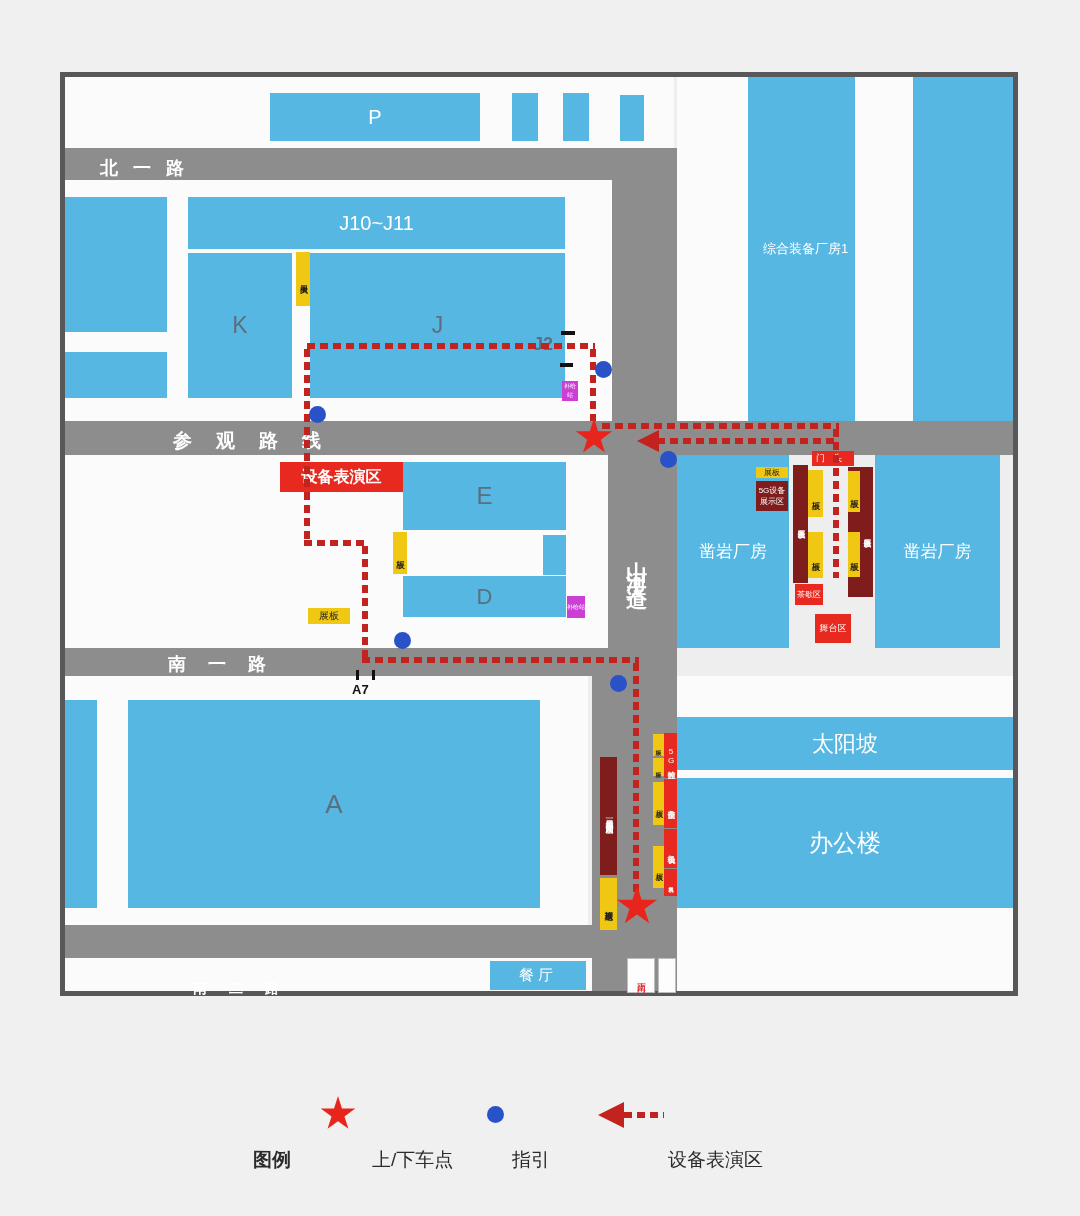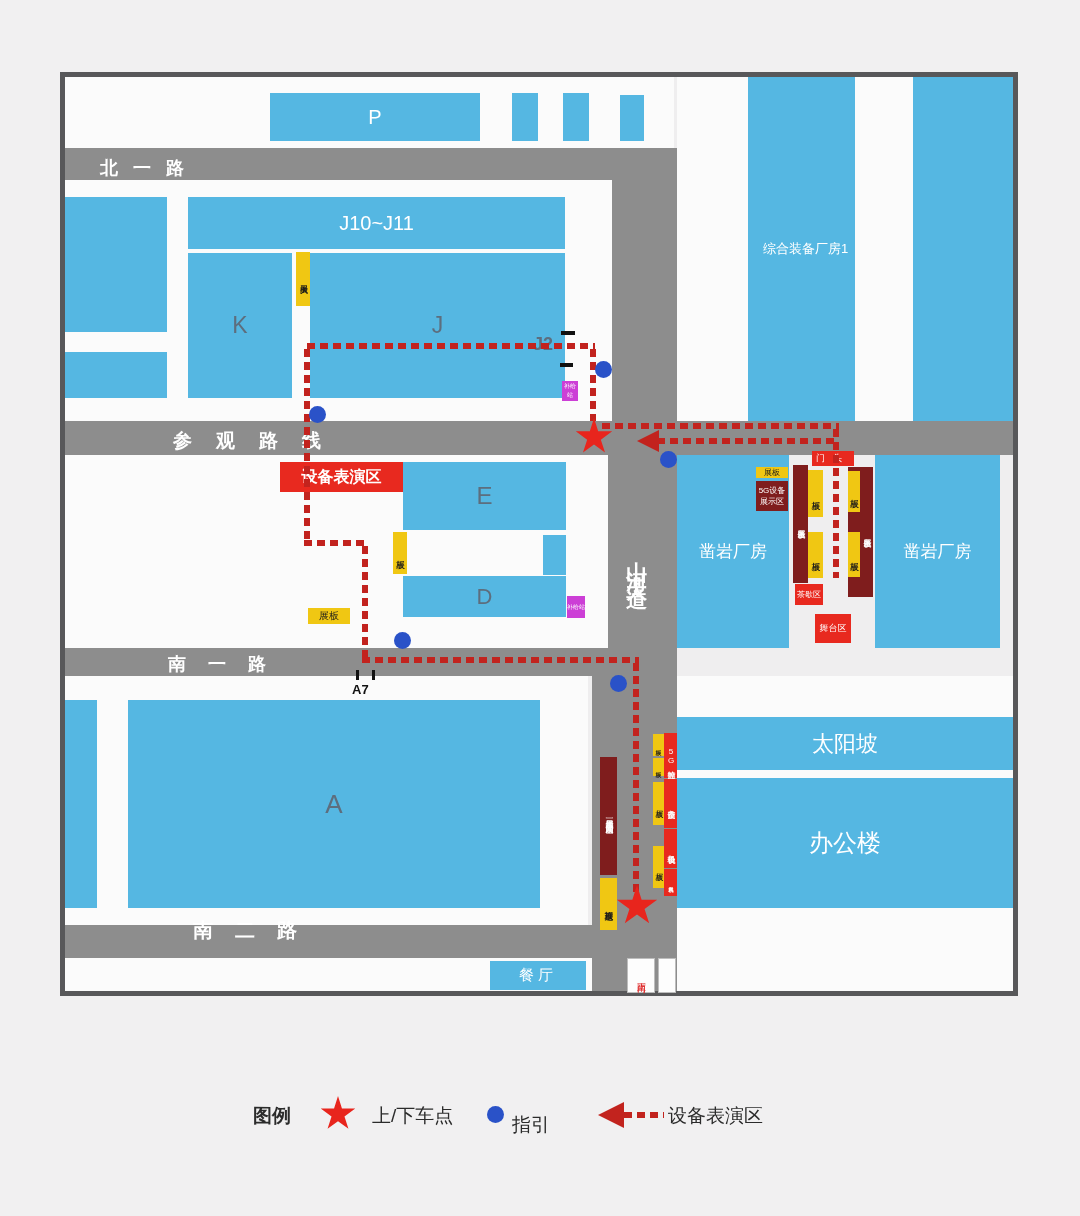--- a/index.html
+++ b/index.html
@@ -17,21 +17,21 @@
   .redbox{background:#e8291f;color:#fff;display:flex;align-items:center;justify-content:center;}
   .dblue{background:#7f1d1d;color:#fff;display:flex;align-items:center;justify-content:center;}
   .magenta{background:#cc3fd6;color:#fff;display:flex;align-items:center;justify-content:center;text-align:center;}
   .rh{height:6px;background:repeating-linear-gradient(90deg,#c2231e 0 8px,rgba(0,0,0,0) 8px 13px);}
   .rv{width:6px;background:repeating-linear-gradient(180deg,#c2231e 0 8px,rgba(0,0,0,0) 8px 13px);}
   .dot{width:17px;height:17px;border-radius:50%;background:#2a52c8;}
   .star{background:#e8251d;clip-path:polygon(50% 0%,61% 35%,98% 35%,68% 57%,79% 91%,50% 70%,21% 91%,32% 57%,2% 35%,39% 35%);}
   .tri-left{width:0;height:0;border-top:11px solid rgba(0,0,0,0);border-bottom:11px solid rgba(0,0,0,0);border-right:22px solid #c2231e;}
   .blackbar{background:#111;}
   .gatebox{background:#fdfdfd;border:1px solid #bdbdbd;}
-  .legend-text{color:#2b2b2b;font-size:19px;}
+  .legend-text{color:#2b2b2b;font-size:19px;margin-top:44px;}
 </style>
 </head>
 <body>
 
 <div class="abs frame" style="left:60px;top:72px;width:958px;height:924px;"></div>
 
 <div class="abs panel" style="left:65px;top:77px;width:609px;height:71px;"></div>
 <div class="abs panel" style="left:65px;top:180px;width:547px;height:241px;"></div>
 <div class="abs panel" style="left:677px;top:77px;width:336px;height:344px;"></div>
 <div class="abs panel" style="left:677px;top:676px;width:336px;height:315px;"></div>
@@ -43,21 +43,21 @@
 <div class="abs panel" style="left:65px;top:455px;width:543px;height:193px;"></div>
 <div class="abs road" style="left:65px;top:148px;width:612px;height:32px;"></div>
 <div class="abs road" style="left:65px;top:421px;width:948px;height:34px;"></div>
 <div class="abs road" style="left:65px;top:648px;width:612px;height:28px;"></div>
 <div class="abs road" style="left:65px;top:925px;width:612px;height:33px;"></div>
 
 <div class="abs roadlabel" style="left:100px;top:156px;font-size:18px;letter-spacing:15px;">北一路</div>
 <div class="abs roadlabel" style="left:173px;top:428px;font-size:19px;letter-spacing:24px;">参观路线</div>
 <div class="abs roadlabel vtext" style="left:624px;top:500px;width:26px;height:126px;font-size:21px;letter-spacing:9px;">山河大道</div>
 <div class="abs roadlabel" style="left:168px;top:652px;font-size:18px;letter-spacing:22px;">南一路</div>
-<div class="abs roadlabel" style="left:193px;top:917px;font-size:20px;letter-spacing:22px;">南二路</div>
+<div class="abs roadlabel" style="left:193px;top:980px;font-size:14px;letter-spacing:22px;">南二路</div>
 
 <div class="abs bld lt-white" style="left:270px;top:93px;width:210px;height:48px;font-size:20px;">P</div>
 <div class="abs bld" style="left:512px;top:93px;width:26px;height:48px;"></div>
 <div class="abs bld" style="left:563px;top:93px;width:26px;height:48px;"></div>
 <div class="abs bld" style="left:620px;top:95px;width:24px;height:46px;"></div>
 <div class="abs bld" style="left:65px;top:197px;width:102px;height:135px;"></div>
 <div class="abs bld" style="left:65px;top:352px;width:102px;height:46px;"></div>
 <div class="abs bld lt-white" style="left:188px;top:197px;width:377px;height:52px;font-size:20px;">J10~J11</div>
 <div class="abs bld lt-slate" style="left:188px;top:253px;width:104px;height:145px;font-size:23px;">K</div>
 <div class="abs bld lt-slate" style="left:310px;top:253px;width:255px;height:145px;font-size:23px;">J</div>
@@ -145,17 +145,17 @@
 <div class="abs dot" style="left:610px;top:675px;"></div>
 
 <div class="abs star" style="left:575px;top:418px;width:38px;height:38px;"></div>
 <div class="abs star" style="left:616px;top:885px;width:42px;height:42px;"></div>
 
 <div class="abs" style="left:253px;top:1094px;width:560px;height:44px;">
   <span class="abs legend-text" style="left:0px;top:9px;font-weight:bold;">图例</span>
   <span class="abs star" style="left:67px;top:2px;width:36px;height:36px;"></span>
   <span class="abs legend-text" style="left:119px;top:9px;">上/下车点</span>
   <span class="abs dot" style="left:234px;top:12px;"></span>
-  <span class="abs legend-text" style="left:259px;top:18px;">指引</span>
+  <span class="abs legend-text" style="left:259px;top:9px;">指引</span>
   <span class="abs tri-left" style="left:345px;top:8px;border-top-width:13px;border-bottom-width:13px;border-right-width:26px;"></span>
   <span class="abs rh" style="left:371px;top:18px;width:40px;"></span>
   <span class="abs legend-text" style="left:415px;top:9px;">设备表演区</span>
 </div>
 
 </body></html>

